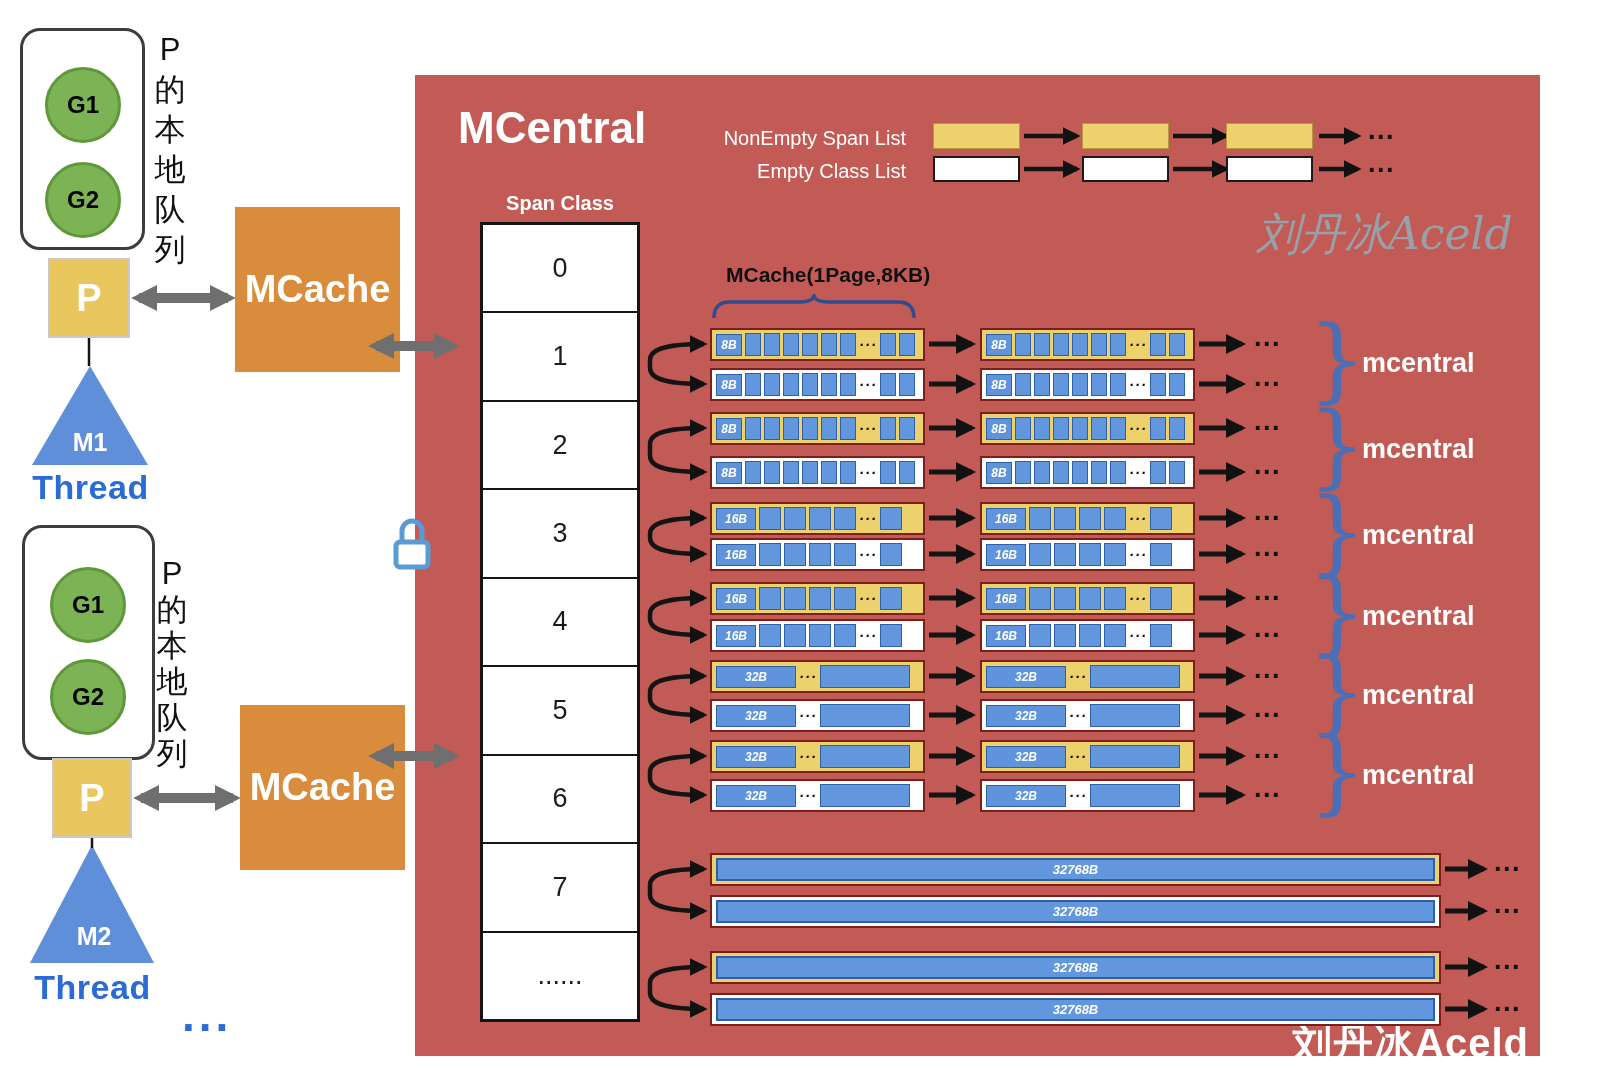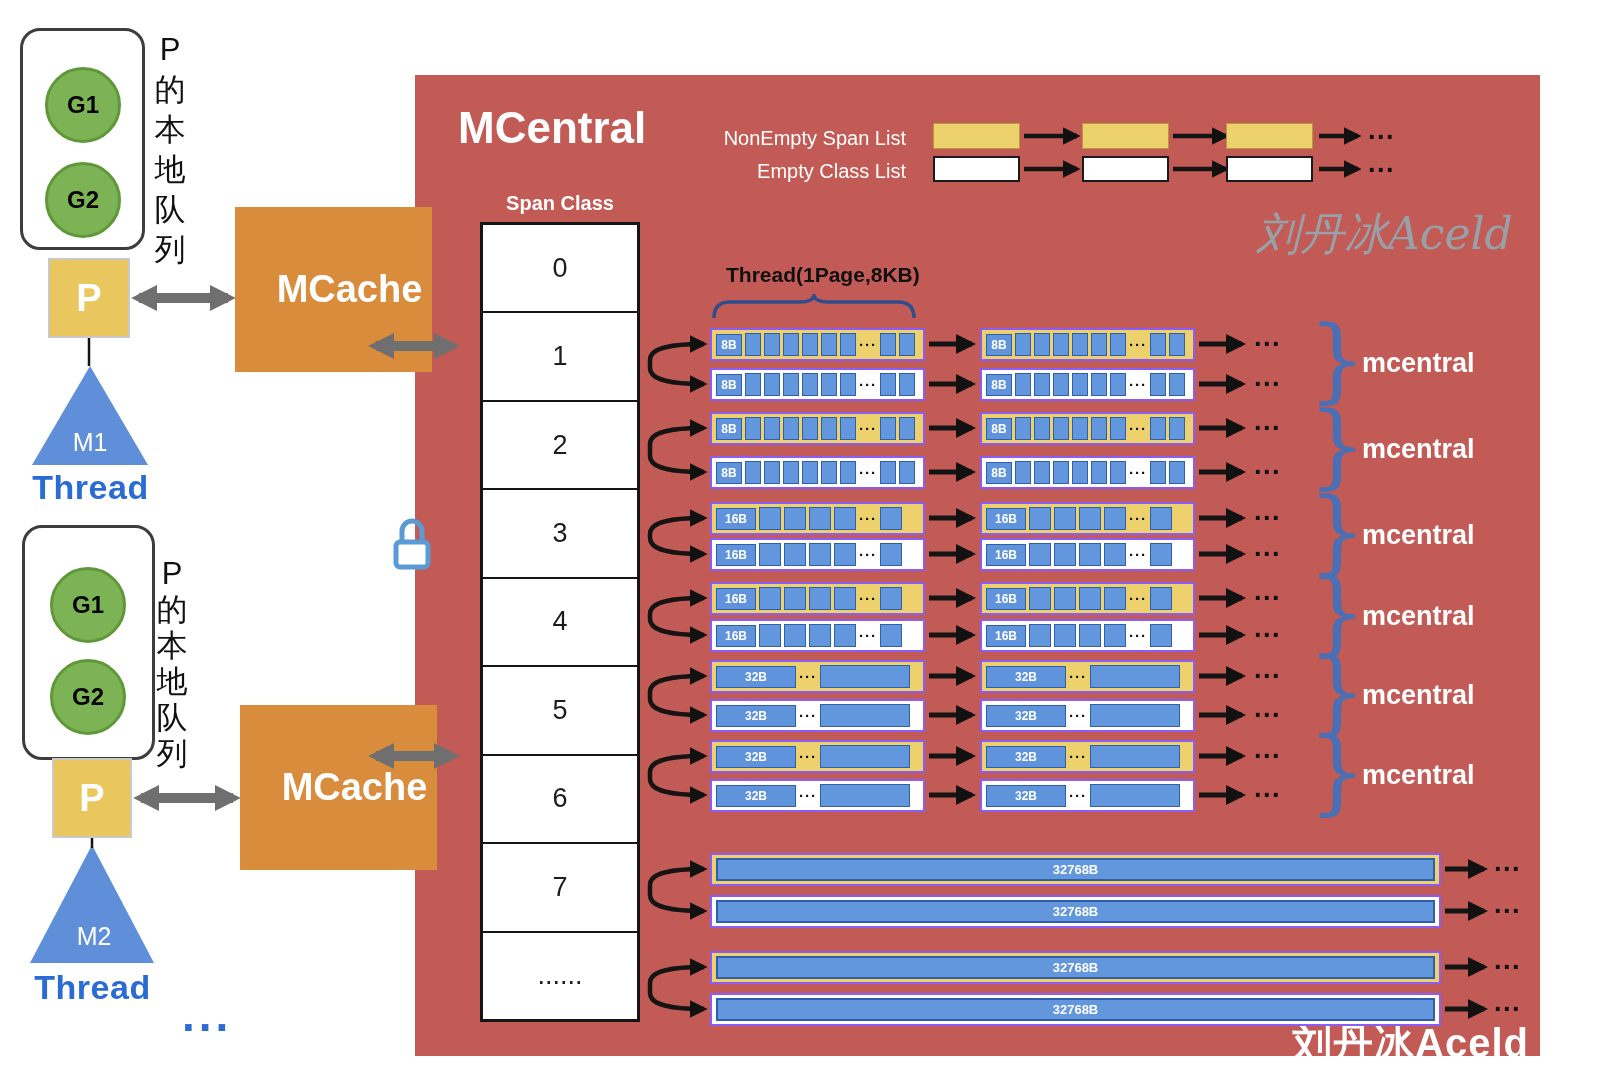--- a/index.html
+++ b/index.html
@@ -13,44 +13,44 @@
   .ly{background:var(--span-yellow,#EDD16C);border:1px solid #b49a3c;}
   .lw{background:#fff;border:2px solid #1a1a1a;}
   .hdots{font-size:27px;font-weight:800;color:#111;line-height:30px;}
   .sc-header{width:160px;text-align:center;color:#fff;font-weight:700;font-size:20px;}
   .spanclass{left:480px;top:222px;width:160px;height:800px;background:#fff;border:3px solid #151515;
              box-sizing:border-box;display:flex;flex-direction:column;}
   .sccell{flex:1;display:flex;align-items:center;justify-content:center;font-size:27px;color:#1c1c1c;
           border-bottom:2.5px solid #151515;}
   .sccell:last-child{border-bottom:none;}
   .note{font-weight:800;font-size:21px;color:#101010;}
-  .srow{height:33px;box-sizing:border-box;border:2px solid #8b5cf6;display:flex;align-items:center;
-        gap:3px;padding:0 4px;}
+  .srow{height:33px;box-sizing:border-box;border:2px solid #7f1d1d;display:flex;align-items:center;
+        gap:3px;padding:0 4px;font-style:italic;}
   .ne{background:var(--span-yellow,#EDD16C);}
   .em{background:#fff;}
   .slabel{background:#5F93DB;border:1px solid #2F5FA8;color:#fff;font-weight:700;font-size:12px;
           height:22px;display:flex;align-items:center;justify-content:center;box-sizing:border-box;flex:none;}
   .scell{background:var(--cell-blue,#6296DD);border:1.5px solid #2F5FA8;height:23px;box-sizing:border-box;flex:none;}
   .sdots{font-weight:800;font-size:15px;letter-spacing:1px;color:#111;line-height:23px;flex:none;}
   .fullbar{flex:1;background:var(--cell-blue,#6296DD);border:2px solid #2F5FA8;height:23px;box-sizing:border-box;
            color:#fff;font-weight:700;font-size:13px;display:flex;align-items:center;justify-content:center;}
   .brace{font-size:92px;line-height:1;color:var(--brace-blue,#4A6FB5);font-family:"DejaVu Serif",serif;}
   .mclabel{color:#fff;font-weight:800;font-size:27px;}
   .rbox{border:3px solid #3d3d3d;border-radius:20px;background:#fff;box-sizing:border-box;}
   .gcircle{width:76px;height:76px;border-radius:50%;background:var(--goroutine-green,#7CB355);
            border:3px solid #5F9839;box-sizing:border-box;color:#000000;font-weight:800;font-size:24px;
            display:flex;align-items:center;justify-content:center;}
   .vtext{font-size:31px;color:#111;white-space:pre-line;text-align:center;width:40px;font-weight:500;}
   .pbox{background:#E9C75E;border:2px solid #c9c9c9;box-sizing:border-box;color:#fff;font-weight:800;
         font-size:38px;display:flex;align-items:center;justify-content:center;}
   .tri{clip-path:polygon(50% 0,0 100%,100% 100%);background:var(--machine-blue,#5E8FD8);}
-  .mlabel{color:#fff;font-weight:400;font-size:25px;text-align:center;}
+  .mlabel{color:#fff;font-weight:700;font-size:25px;text-align:center;}
   .thread{color:var(--thread-blue,#2B6BD4);font-weight:800;font-size:34px;text-align:center;letter-spacing:.5px;}
   .mcache{background:var(--mcache-orange,#D98C3C);color:#fff;font-weight:800;font-size:38px;
-          display:flex;align-items:center;justify-content:center;padding-left:32px;}
+          display:flex;align-items:center;justify-content:center;}
   .dots-blue{color:var(--thread-blue,#2B6BD4);font-weight:900;font-size:46px;letter-spacing:4px;}
   .wm-top{color:#98a0a8;font-size:44px;font-style:italic;font-family:"DejaVu Serif",serif;}
   .wm-bottom{color:#fff;font-size:40px;font-weight:600;letter-spacing:1px;}
   #overlay{left:0;top:0;pointer-events:none;}
 </style>
 </head>
 <body>
 
 <div class="canvas" id="canvas">
 
@@ -66,21 +66,21 @@
       <div class="sccell">1</div>
       <div class="sccell">2</div>
       <div class="sccell">3</div>
       <div class="sccell">4</div>
       <div class="sccell">5</div>
       <div class="sccell">6</div>
       <div class="sccell">7</div>
       <div class="sccell">......</div>
     </div>
 
-  <div class="abs note" style="left:726px;top:263px">Thread(1Page,8KB)</div>
+  <div class="abs note" style="left:726px;top:263px">MCache(1Page,8KB)</div>
   <svg class="abs" style="left:712px;top:294px" width="204" height="26">
     <path d="M2,24 Q2,8 18,8 L88,8 Q100,8 102,2 Q104,8 116,8 L186,8 Q202,8 202,24" fill="none" stroke="#2E4D8F" stroke-width="3.5"></path>
   </svg>
 
   <div class="abs wm-top" style="left:1256px;top:205px">刘丹冰Aceld</div>
   <div class="abs wm-bottom" style="left:1292px;top:1016px">刘丹冰Aceld</div>
 
   <div class="abs rbox" style="left:20px;top:28px;width:125px;height:222px"></div>
   <div class="abs gcircle" style="left:45px;top:67px">G1</div>
   <div class="abs gcircle" style="left:45px;top:162px">G2</div>

